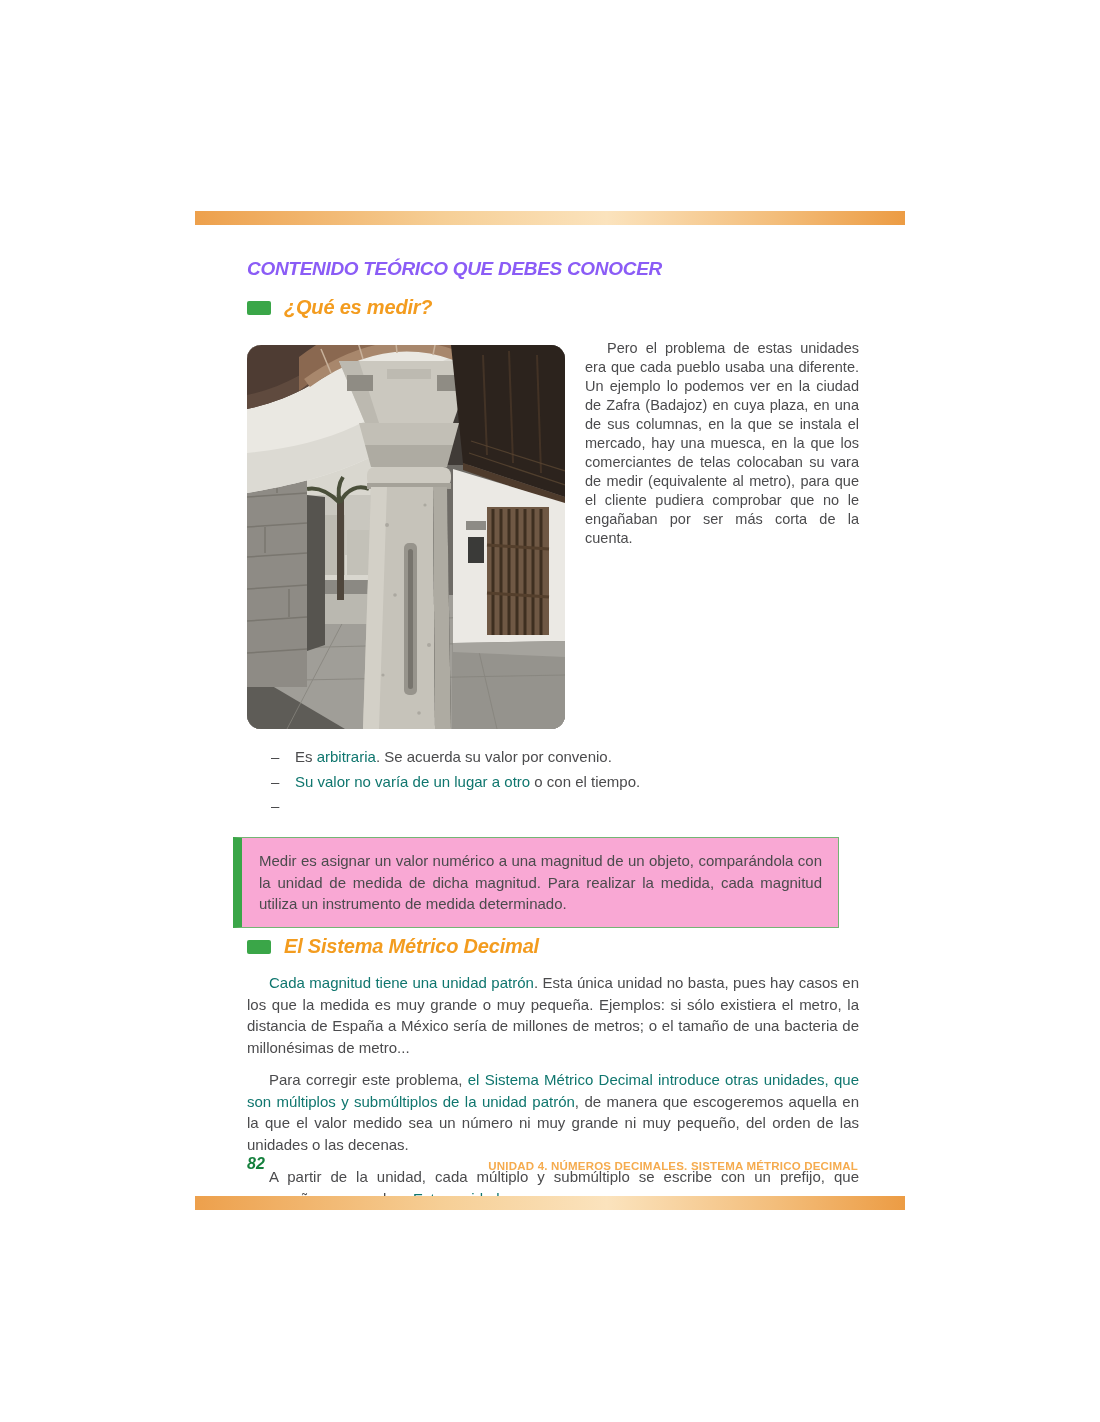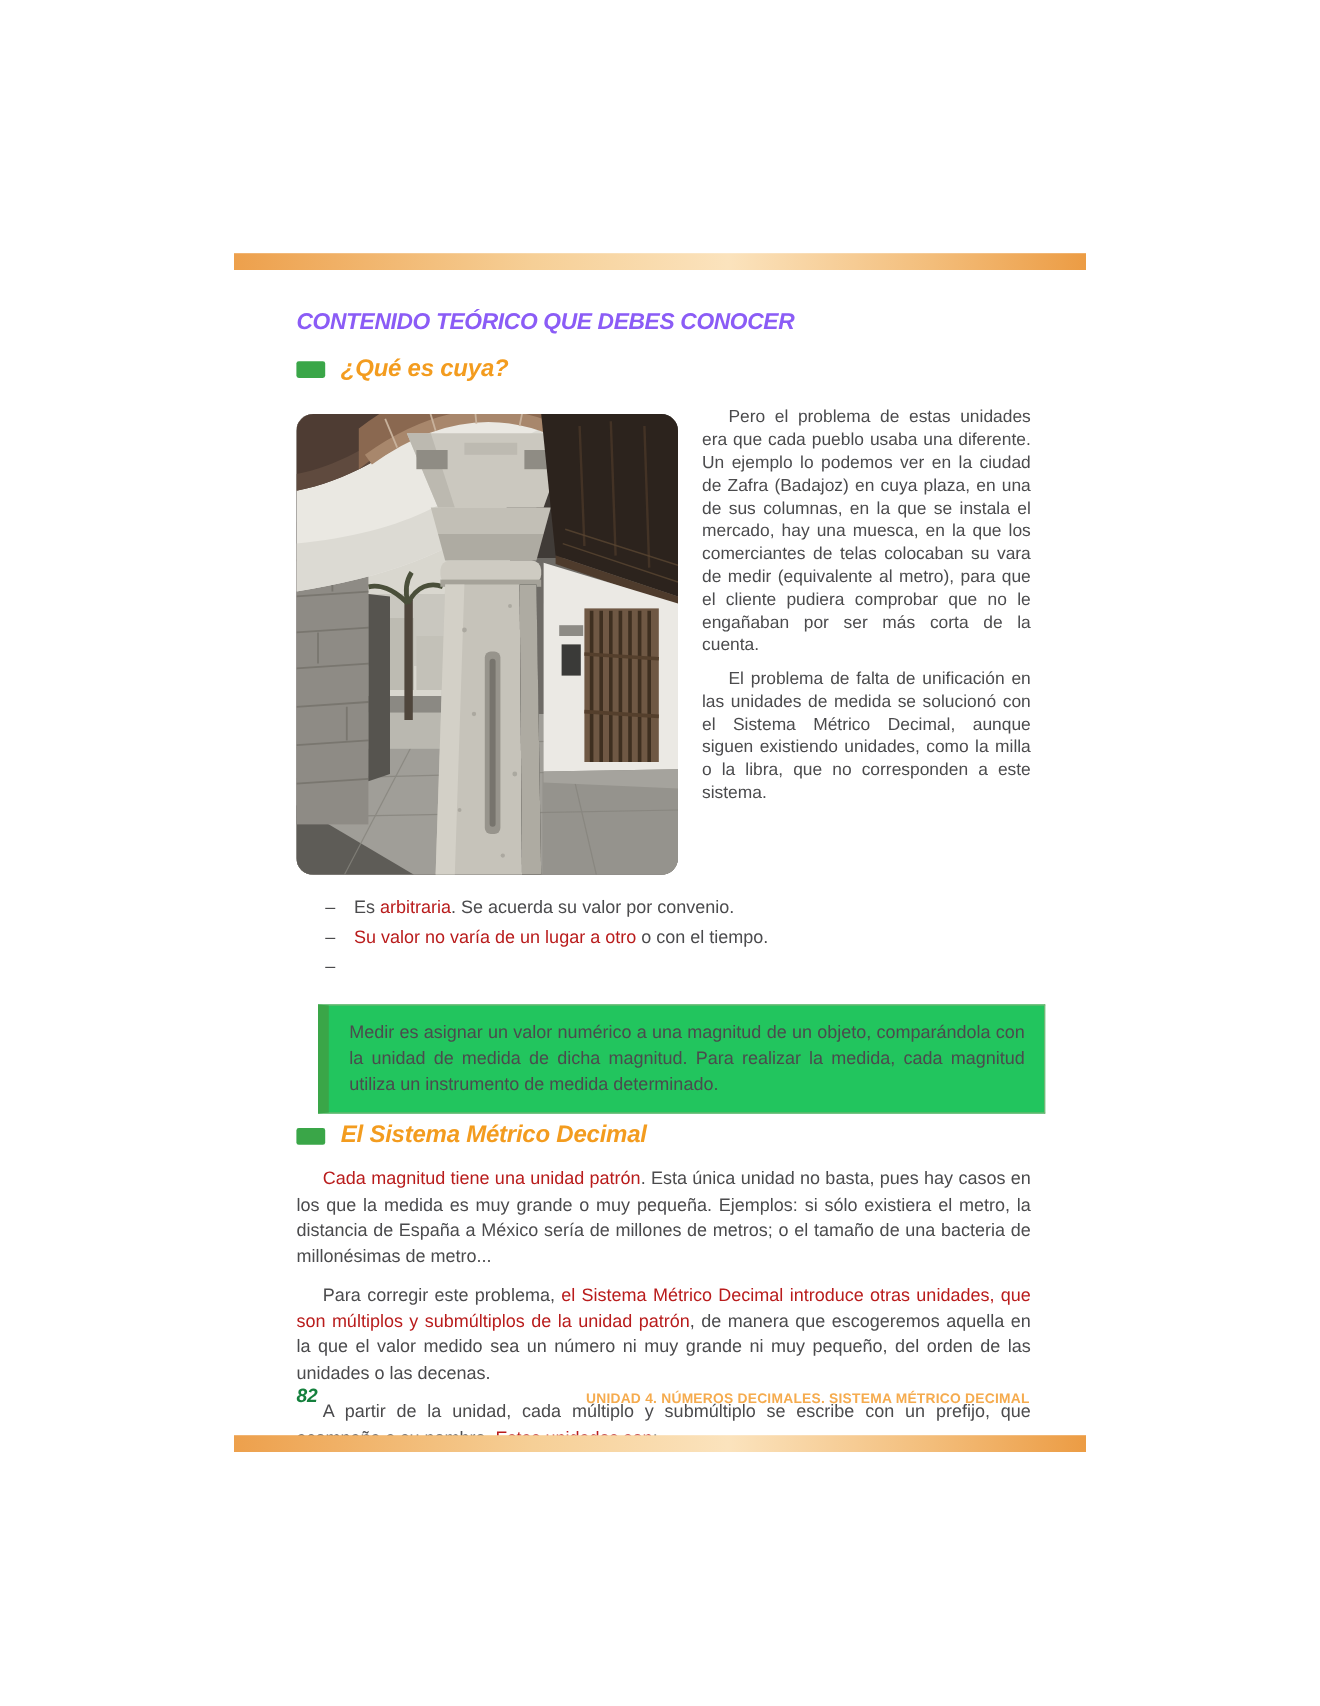--- a/index.html
+++ b/index.html
@@ -48,58 +48,58 @@
   }
   .bullet-list li{
     position:relative;margin:0 0 8.5px 0;padding-left:48px;
     font-size:15px;line-height:16px;color:#4b4b4d;
   }
   .bullet-list li .dash{
     position:absolute;left:24px;top:0;color:#4b4b4d;
   }
 
   .definition-box{
-    position:absolute;left:265px;top:837px;width:606px;box-sizing:border-box;
-    background:#22c55e;border:1px solid #74b574;border-left:9px solid #3aa648;
+    position:absolute;left:233px;top:837px;width:606px;box-sizing:border-box;
+    background:#f9a8d4;border:1px solid #74b574;border-left:9px solid #3aa648;
     padding:12px 16px 12px 17px;
   }
   .definition-box p{
     margin:0;font-size:15px;line-height:21.5px;text-align:justify;color:#4b4b4d;
   }
 
   .body-col{
     position:absolute;left:247px;top:972px;width:612px;
   }
   .body-col p{
     margin:0 0 11px 0;font-size:15px;line-height:21.5px;text-align:justify;
     text-indent:22px;color:#4b4b4d;
   }
 
-  .seg-blue{color:#b91c1c;}
+  .seg-blue{color:#0f766e;}
   .seg-body{color:inherit;}
 
   .page-number{
     position:absolute;left:247px;top:1155px;margin:0;
     font-size:16px;font-weight:bold;font-style:italic;color:#15803d;
   }
   .chapter-footer{
     position:absolute;right:242px;top:1160px;margin:0;
     font-size:11.5px;font-weight:bold;color:#f5ab4e;letter-spacing:0.2px;
   }
 </style>
 </head>
 <body>
 
 <div class="gradient-bar bar-top"></div>
 
 <h1 class="theory-title">CONTENIDO TEÓRICO QUE DEBES CONOCER</h1>
 
 <div class="section-head sh-1">
   <span class="green-square"></span>
-  <span class="label">¿Qué es cuya?</span>
+  <span class="label">¿Qué es medir?</span>
 </div>
 
 <figure class="photo">
   <svg width="318" height="384" viewBox="0 0 318 384" xmlns="http://www.w3.org/2000/svg">
 
     <rect width="318" height="384" fill="#6e6b66"></rect>
 
     <rect x="0" y="250" width="318" height="134" fill="#a09e98"></rect>
     <path d="M0,384 L0,326 L98,384 Z" fill="#5e5c57"></path>
     <path d="M205,298 L318,288 L318,384 L205,384 Z" fill="#95938d"></path>
@@ -217,21 +217,20 @@
       <line x1="240" y1="248" x2="302" y2="252"></line>
     </g>
 
     <rect x="219" y="176" width="20" height="9" fill="#8d8b85"></rect>
     <rect x="221" y="192" width="16" height="26" fill="#3a3a38"></rect>
   </svg>
 </figure>
 
 <div class="right-col">
   <p><span class="seg-body">Pero el problema de estas unidades era que cada pueblo usaba una diferente. Un ejemplo lo podemos ver en la ciudad de Zafra (Badajoz) en cuya plaza, en una de sus columnas, en la que se instala el mercado, hay una muesca, en la que los comerciantes de telas colocaban su vara de medir (equivalente al metro), para que el cliente pudiera comprobar que no le engañaban por ser más corta de la cuenta.</span></p>
-  <p><span class="seg-body">El problema de falta de unificación en las unidades de medida se solucionó con el Sistema Métrico Decimal, aunque siguen existiendo unidades, como la milla o la libra, que no corresponden a este sistema.</span></p>
 </div>
 
 <ul class="bullet-list">
   <li>
     <span class="dash">–</span>
     <span><span class="seg-body">Es </span><span class="seg-blue">arbitraria</span><span class="seg-body">. Se acuerda su valor por convenio.</span></span>
   </li>
   <li>
     <span class="dash">–</span>
     <span><span class="seg-blue">Su valor no varía de un lugar a otro</span><span class="seg-body"> o con el tiempo.</span></span>

